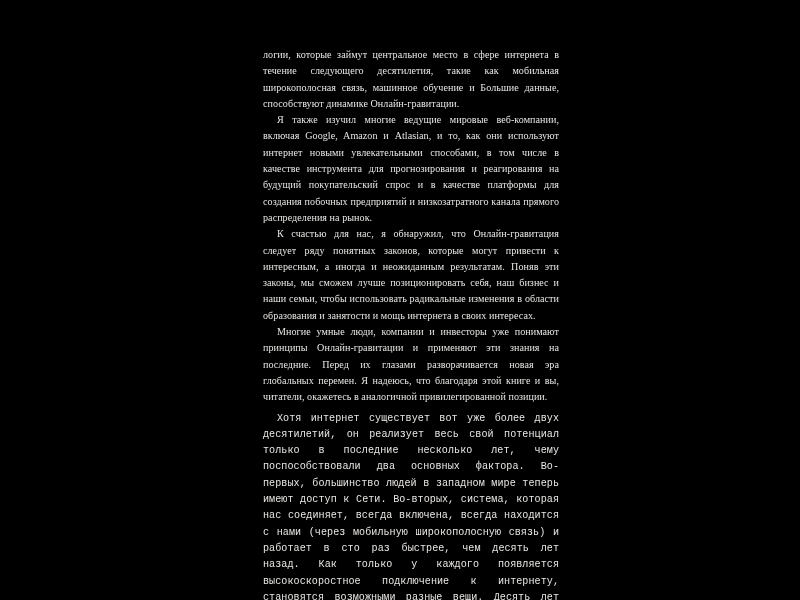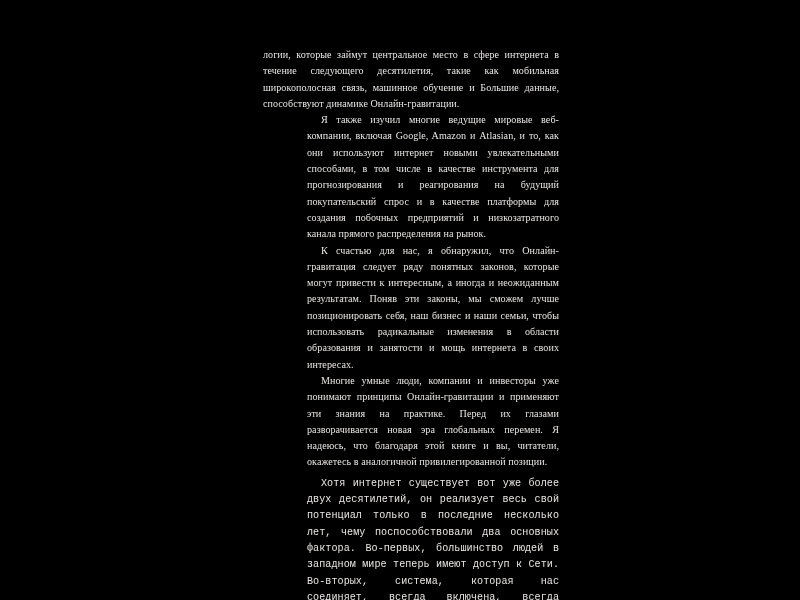--- a/index.html
+++ b/index.html
@@ -31,21 +31,20 @@
     color: #e9e7e4;
     font-size: 10.1px;
     line-height: 16.3px;
     text-align: justify;
     text-justify: inter-word;
     margin: 0;
     letter-spacing: 0.05px;
   }
   .para + .para {
     text-indent: 14px;
-    margin-left: 44px;
   }
   .para.gap-before {
     margin-top: 5px;
     font-family: Liberation Mono, monospace;
   }
   .footer {
     position: absolute;
     left: 263px;
     top: 539px;
     width: 296px;
@@ -68,18 +67,18 @@
 </style>
 </head>
 <body>
 
 <div class="page">
 
   <div class="text-column">
     <p class="para">логии, которые займут центральное место в сфере интернета в течение следующего десятилетия, такие как мобильная широкополосная связь, машинное обучение и Большие данные, способствуют динамике Онлайн-гравитации.</p>
     <p class="para">Я также изучил многие ведущие мировые веб-компании, включая Google, Amazon и Atlasian, и то, как они используют интернет новыми увлекательными способами, в том числе в качестве инструмента для прогнозирования и реагирования на будущий покупательский спрос и в качестве платформы для создания побочных предприятий и низкозатратного канала прямого распределения на рынок.</p>
     <p class="para">К счастью для нас, я обнаружил, что Онлайн-гравитация следует ряду понятных законов, которые могут привести к интересным, а иногда и неожиданным результатам. Поняв эти законы, мы сможем лучше позиционировать себя, наш бизнес и наши семьи, чтобы использовать радикальные изменения в области образования и занятости и мощь интернета в своих интересах.</p>
-    <p class="para">Многие умные люди, компании и инвесторы уже понимают принципы Онлайн-гравитации и применяют эти знания на практике. Перед их глазами разворачивается новая эра глобальных перемен. Я надеюсь, что благодаря этой книге и вы, читатели, окажетесь в аналогичной привилегированной позиции.</p>
+    <p class="para">Многие умные люди, компании и инвесторы уже понимают принципы Онлайн-гравитации и применяют эти знания на последние. Перед их глазами разворачивается новая эра глобальных перемен. Я надеюсь, что благодаря этой книге и вы, читатели, окажетесь в аналогичной привилегированной позиции.</p>
     <p class="para gap-before">Хотя интернет существует вот уже более двух десятилетий, он реализует весь свой потенциал только в последние несколько лет, чему поспособствовали два основных фактора. Во-первых, большинство людей в западном мире теперь имеют доступ к Сети. Во-вторых, система, которая нас соединяет, всегда включена, всегда находится с нами (через мобильную широкополосную связь) и работает в сто раз быстрее, чем десять лет назад. Как только у каждого появляется высокоскоростное подключение к интернету, становятся возможными разные вещи. Десять лет назад просмотр видео онлайн, кото-</p>
   </div>
 
 
 </div>
 
 </body></html>

